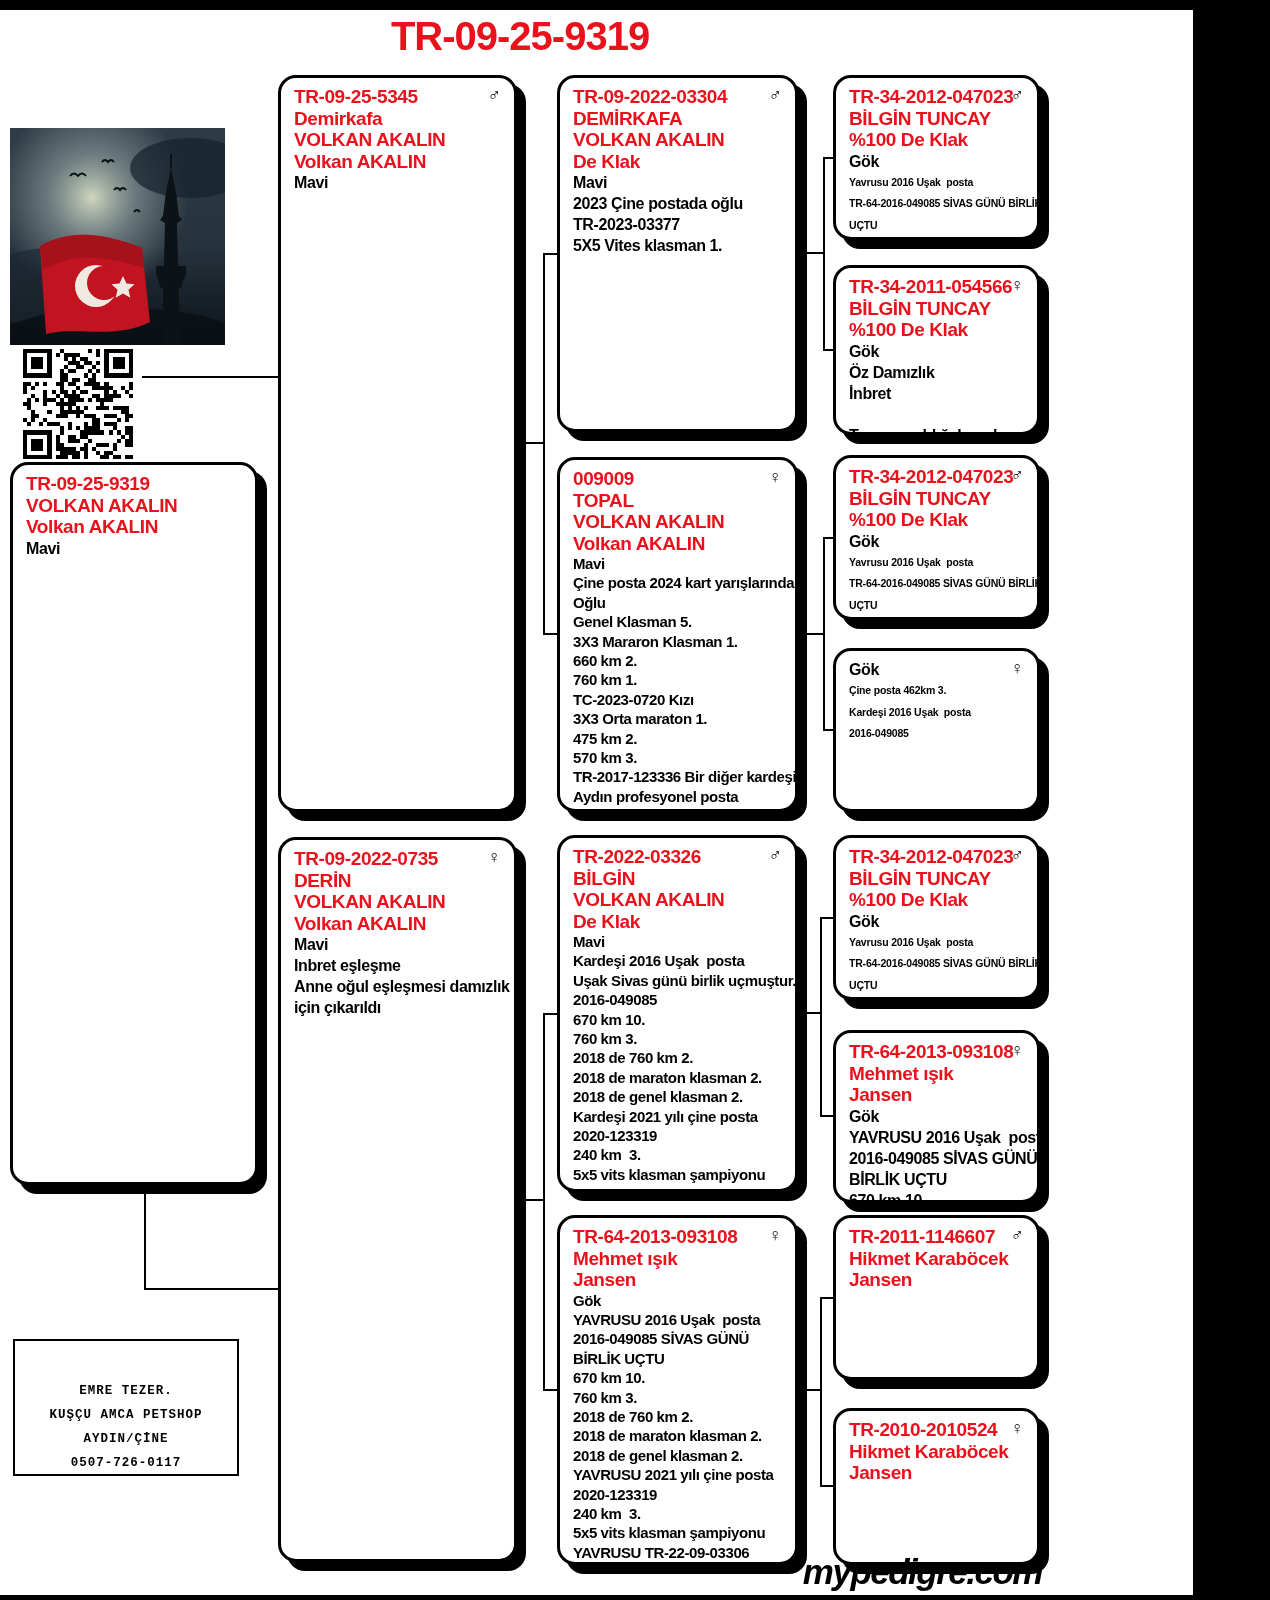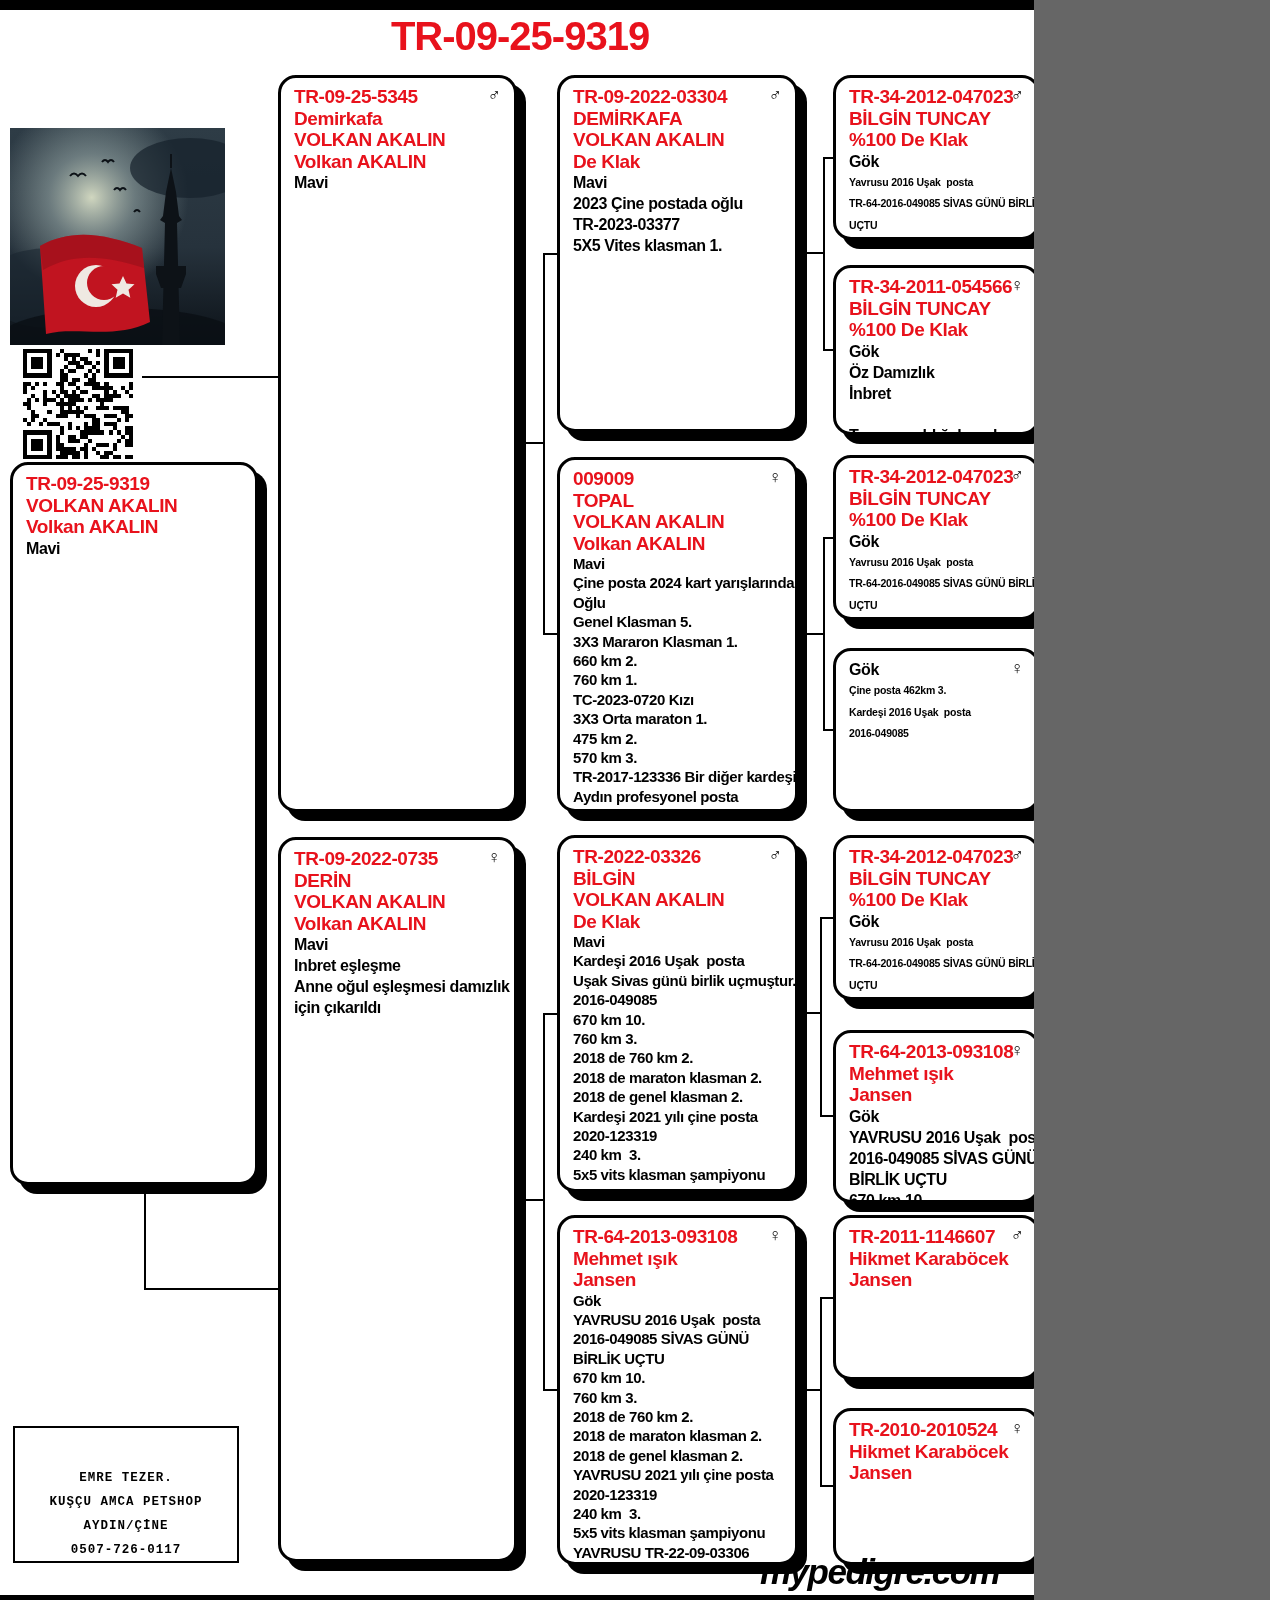--- a/index.html
+++ b/index.html
@@ -1,16 +1,16 @@
 <!DOCTYPE html>
 <html style="--red: #e8121c;"><head>
 <meta charset="utf-8">
 <style>
   html,body{margin:0;padding:0;background:#666;}
-  #stage{position:relative;width:1034px;height:1600px;background:#fff;overflow:hidden;
+  #stage{position:relative;width:1270px;height:1600px;background:#fff;overflow:hidden;
          font-family:"Liberation Sans","DejaVu Sans",sans-serif;}
   .frame{position:absolute;background:#000;}
   #page-title{position:absolute;left:0;top:14px;width:1040px;text-align:center;
 , font-weight:bold;}
   #page-title span{font-size:40px;font-weight:bold;letter-spacing:-1px;}
   
   .pbox{position:absolute;background:#fff;border:3px solid #000;border-radius:18px;
         box-shadow:9px 9px 0 #000;box-sizing:border-box;overflow:hidden;
         padding:8px 10px 0 13px;}
   .sex{position:absolute;top:7px;right:13px;font-size:18px;color:#000;font-weight:normal;}
@@ -21,26 +21,26 @@
   .sml .ln{color:#000;font-size:10.5px;font-weight:bold;line-height:21.5px;letter-spacing:-0.2px;}
   
   .hline,.vline{position:absolute;background:#000;}
   .hline{height:2px;}
   .vline{width:2px;}
   
   #photo{position:absolute;left:10px;top:128px;width:215px;height:217px;}
   
   #qr{position:absolute;left:16px;top:345px;width:124px;height:118px;background:#fff;}
   
-  #contact{position:absolute;left:13px;top:1426px;width:226px;height:137px;
+  #contact{position:absolute;left:13px;top:1339px;width:226px;height:137px;
            border:2px solid #000;box-sizing:border-box;text-align:center;padding-top:38px;}
   #contact .ln{font-family:"Liberation Mono","DejaVu Sans Mono",monospace;
                font-size:12.5px;font-weight:bold;line-height:24px;letter-spacing:1px;white-space:pre;}
   
-  #footer-logo{position:absolute;left:760px;top:1552px;width:282px;
+  #footer-logo{position:absolute;left:760px;top:1552px;width:282px;text-align:right;
                font-size:35px;font-weight:bold;font-style:italic;letter-spacing:-1.5px;color:#000;}
 </style>
 </head>
 <body>
 
 <div id="stage">
 
   <div class="frame" style="left:0;top:0;width:1270px;height:10px;"></div>
   <div class="frame" style="left:1193px;top:0;width:77px;height:1600px;"></div>
   <div class="frame" style="left:0;top:1595px;width:1270px;height:5px;"></div>

